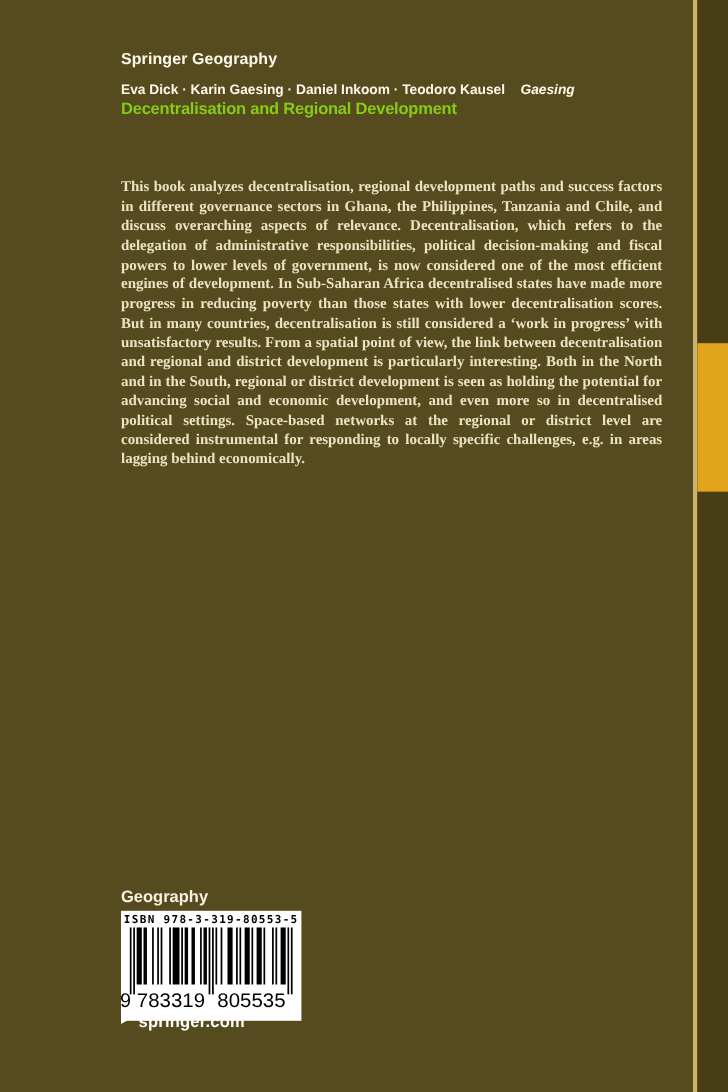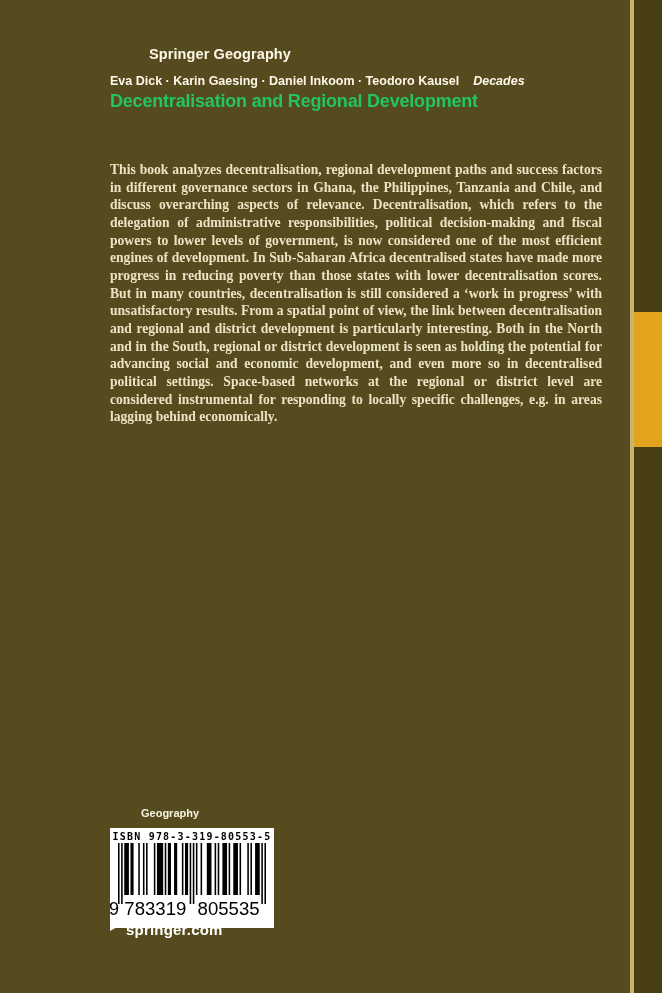--- a/index.html
+++ b/index.html
@@ -17,45 +17,45 @@
     background:#483e13;
   }
   .accent-tab {
     position:absolute; top:312px; right:0; width:28px; height:135px;
     background:#e2a41c;
   }
   .content { position:absolute; left:110px; top:0; width:492px; height:100%; }
 
   .series {
     position:absolute; top:46px; left:0;
-    font-size:14.5px; font-weight:bold; color:#fdf8ea; letter-spacing:0.1px;margin-left:39px;
+    font-size:14.5px; font-weight:bold; color:#fdf8ea; letter-spacing:0.1px;
   }
   .authors {
     position:absolute; top:74px; left:0; white-space:nowrap;
     font-size:12.5px; font-weight:bold; color:#fdf8ea;
   }
   .editors-label { font-style:italic; margin-left:14px; }
   .title {
     position:absolute; top:91px; left:0; margin:0; white-space:nowrap;
-    font-size:18px; font-weight:bold; color:#22c55e; letter-spacing:-0.2px;
+    font-size:15px; font-weight:bold; color:#84cc16; letter-spacing:-0.2px;
   }
   .subtitle {
     position:absolute; top:119px; left:0; white-space:nowrap;
     font-size:12.5px; font-weight:bold; color:#fdf8ea;
   }
   .description {
     position:absolute; top:161px; left:0; margin:0; width:492px;
     font-family:"Liberation Serif", serif;
     font-size:13.6px; line-height:17.65px; text-align:justify;
     color:#eae3c4;
     font-weight:bold;
   }
   .category {
     position:absolute; top:807px; left:0;
-    font-size:11px; font-weight:bold; color:#f7f3e3;margin-left:31px;
+    font-size:15px; font-weight:bold; color:#f7f3e3;
   }
   .barcode-box {
     position:absolute; top:828px; left:0; width:164px; height:100px;
     background:#ffffff;
   }
   .isbn {
     margin-top:3px; text-align:center; white-space:nowrap;
     font-family:"DejaVu Sans Mono", monospace;
     font-size:10px; font-weight:bold; letter-spacing:1.2px; color:#000;
   }
@@ -79,21 +79,21 @@
 
   <div class="spine-line"></div>
   <div class="spine-strip"></div>
   <div class="accent-tab"></div>
 
   <div class="content">
 
     <div class="series">Springer Geography</div>
 
     <div class="authors">
-      <span>Eva Dick · Karin Gaesing · Daniel Inkoom · Teodoro Kausel</span><span class="editors-label">Decades</span>
+      <span>Eva Dick · Karin Gaesing · Daniel Inkoom · Teodoro Kausel</span><span class="editors-label">Gaesing</span>
     </div>
 
     <h1 class="title">Decentralisation and Regional Development</h1>
 
 
     <p class="description">This book analyzes decentralisation, regional development paths and success factors in different governance sectors in Ghana, the Philippines, Tanzania and Chile, and discuss overarching aspects of relevance. Decentralisation, which refers to the delegation of administrative responsibilities, political decision-making and fiscal powers to lower levels of government, is now considered one of the most efficient engines of development. In Sub-Saharan Africa decentralised states have made more progress in reducing poverty than those states with lower decentralisation scores. But in many countries, decentralisation is still considered a ‘work in progress’ with unsatisfactory results. From a spatial point of view, the link between decentralisation and regional and district development is particularly interesting. Both in the North and in the South, regional or district development is seen as holding the potential for advancing social and economic development, and even more so in decentralised political settings. Space-based networks at the regional or district level are considered instrumental for responding to locally specific challenges, e.g. in areas lagging behind economically.</p>
 
     <div class="category">Geography</div>
 
     <div class="barcode-box">

